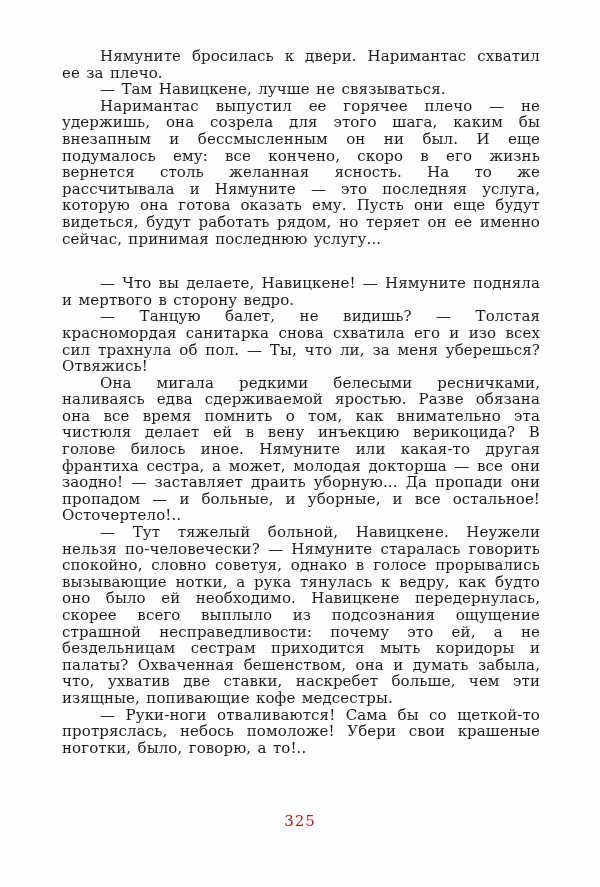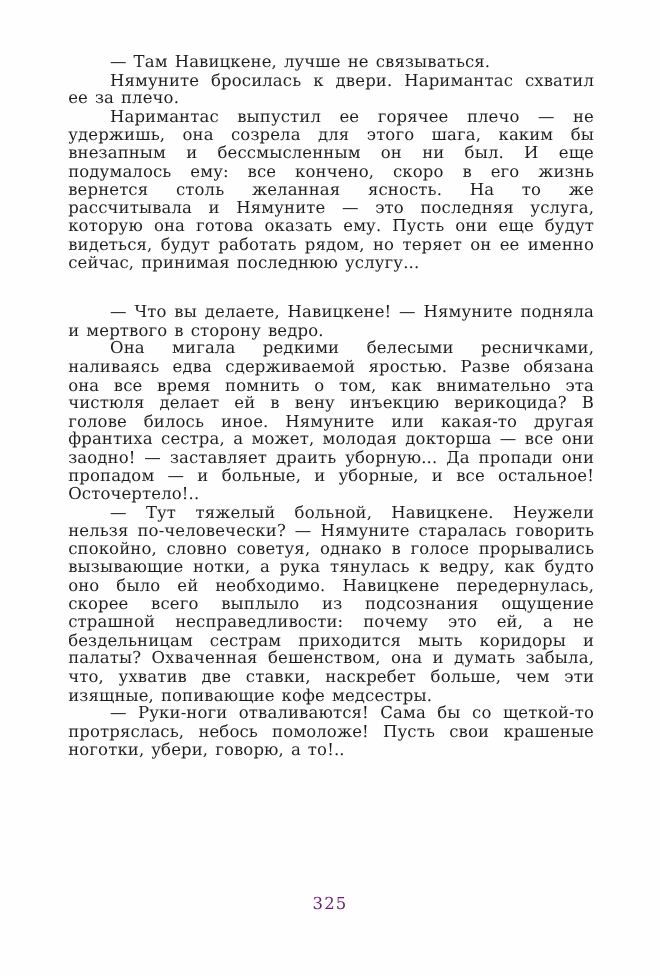--- a/index.html
+++ b/index.html
@@ -38,31 +38,32 @@
     height: 28px;
   }
   .page-number {
     position: absolute;
     top: 812px;
     left: 0;
     width: 100%;
     text-align: center;
     font-size: 15px;
     letter-spacing: 1px;
-    color: #701a75;
+    color: #b91c1c;
   }
 </style>
 </head>
 <body>
 
 <div class="page">
   <div class="text-block">
+    <p>Нямуните бросилась к двери. Наримантас схватил ее за плечо.</p>
     <p>— Там Навицкене, лучше не связываться.</p>
-    <p>Нямуните бросилась к двери. Наримантас схватил ее за плечо.</p>
     <p>Наримантас выпустил ее горячее плечо — не удержишь, она созрела для этого шага, каким бы внезапным и бессмысленным он ни был. И еще подумалось ему: все кончено, скоро в его жизнь вернется столь желанная ясность. На то же рассчитывала и Нямуните — это последняя услуга, которую она готова оказать ему. Пусть они еще будут видеться, будут работать рядом, но теряет он ее именно сейчас, принимая последнюю услугу...</p>
     <div class="section-break"></div>
     <p>— Что вы делаете, Навицкене! — Нямуните подняла и мертвого в сторону ведро.</p>
+    <p>— Танцую балет, не видишь? — Толстая красномордая санитарка снова схватила его и изо всех сил трахнула об пол. — Ты, что ли, за меня уберешься? Отвяжись!</p>
     <p>Она мигала редкими белесыми ресничками, наливаясь едва сдерживаемой яростью. Разве обязана она все время помнить о том, как внимательно эта чистюля делает ей в вену инъекцию верикоцида? В голове билось иное. Нямуните или какая-то другая франтиха сестра, а может, молодая докторша — все они заодно! — заставляет драить уборную... Да пропади они пропадом — и больные, и уборные, и все остальное! Осточертело!..</p>
     <p>— Тут тяжелый больной, Навицкене. Неужели нельзя по-человечески? — Нямуните старалась говорить спокойно, словно советуя, однако в голосе прорывались вызывающие нотки, а рука тянулась к ведру, как будто оно было ей необходимо. Навицкене передернулась, скорее всего выплыло из подсознания ощущение страшной несправедливости: почему это ей, а не бездельницам сестрам приходится мыть коридоры и палаты? Охваченная бешенством, она и думать забыла, что, ухватив две ставки, наскребет больше, чем эти изящные, попивающие кофе медсестры.</p>
-    <p>— Руки-ноги отваливаются! Сама бы со щеткой-то протряслась, небось помоложе! Пусть свои крашеные ноготки, убери, говорю, а то!..</p>
+    <p>— Руки-ноги отваливаются! Сама бы со щеткой-то протряслась, небось помоложе! Убери свои крашеные ноготки, было, говорю, а то!..</p>
   </div>
   <div class="page-number">325</div>
 </div>
 
 </body></html>

